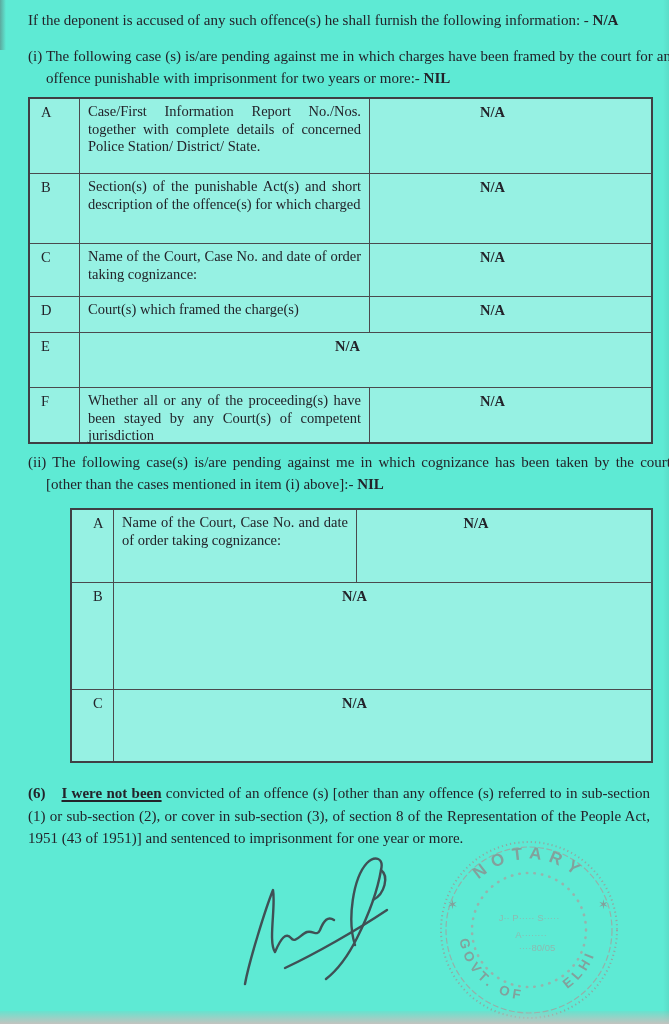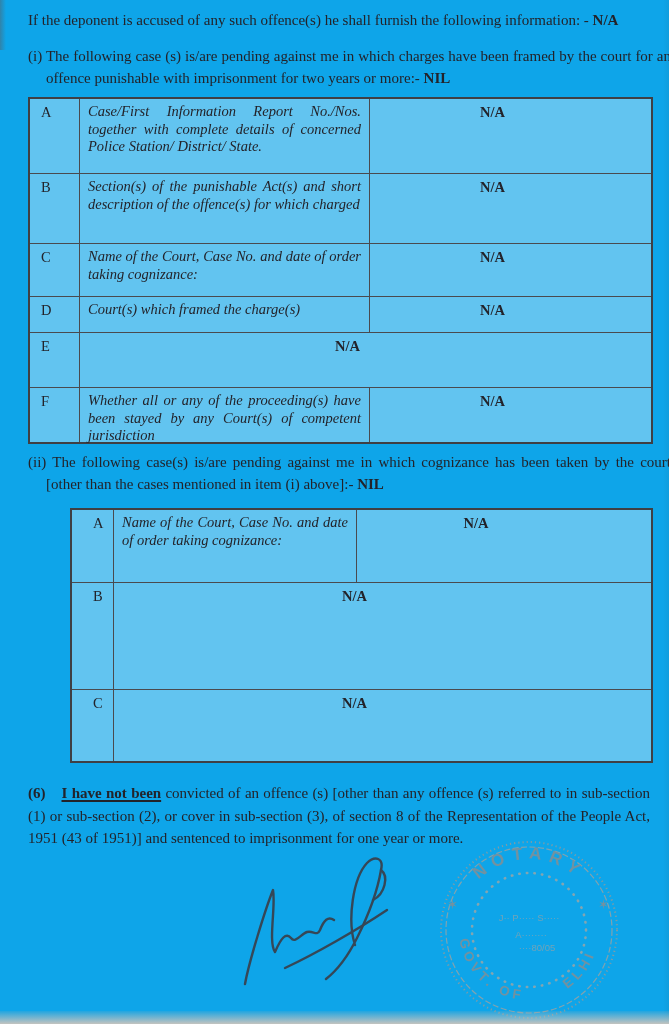--- a/index.html
+++ b/index.html
@@ -1,34 +1,34 @@
 <!DOCTYPE html>
 <html><head>
 <meta charset="utf-8">
 <style>
   html,body{margin:0;padding:0;background:#e8e8e6;}
   .page{
     position:relative; width:669px; height:1024px; overflow:hidden;
-    background:#0ea5e9; color:#23232a;
+    background:#5eead4; color:#23232a;
     font-family:"Liberation Serif","DejaVu Serif",serif;
     font-size:15px;
   }
   .abs{position:absolute;}
   .para{line-height:1.45; text-align:justify;}
   .hang{padding-left:18px; text-indent:-18px;}
   b,.b{font-weight:700;}
   .u{text-decoration:underline; text-decoration-thickness:1.5px; text-underline-offset:2px;}
 
   
   .tbl{position:absolute; border:2px solid #3f3f44; box-sizing:border-box; background:rgba(255,255,255,0.35); font-size:14.5px;}
   .trow{display:flex; border-bottom:1.5px solid #4a4a4e; box-sizing:border-box;}
   .trow:last-child{border-bottom:none;}
   .cell{box-sizing:border-box; line-height:1.22;}
   .c-letter{border-right:1.5px solid #4a4a4e; padding-top:5px;}
-  .c-desc{border-right:1.5px solid #4a4a4e; padding:4px 8px 0 8px; text-align:justify;font-style:italic;}
+  .c-desc{border-right:1.5px solid #4a4a4e; padding:4px 8px 0 8px; text-align:justify;}
   .c-value{flex:1; text-align:center; padding-top:5px; font-weight:700;}
   .t1 .c-letter{width:50px; padding-left:11px;}
   .t1 .c-desc{width:290px;}
   .t1 .c-value{padding-right:36px;}
   .t2 .c-letter{width:42px; padding-left:21px;}
   .t2 .c-desc{width:243px;}
   .t2 .c-value{padding-right:56px;}
 
   
   .scan-bottom{position:absolute; left:0; right:0; bottom:0; height:13px;
@@ -107,21 +107,21 @@
       <div class="cell c-letter">B</div>
       <div class="cell c-value">N/A</div>
     </div>
     <div class="trow" style="height:71px">
       <div class="cell c-letter">C</div>
       <div class="cell c-value">N/A</div>
     </div>
   </div>
 
   <div class="abs para" style="left:28px; top:782px; width:622px; line-height:1.5;">
-    <span class="b" style="margin-right:16px;">(6)</span><span class="b u">I have not been</span><span> convicted of an offence (s) [other than any offence (s) referred to in sub-section (1) or sub-section (2), or cover in sub-section (3), of section 8 of the Representation of the People Act, 1951 (43 of 1951)] and sentenced to imprisonment for one year or more.</span>
+    <span class="b" style="margin-right:16px;">(6)</span><span class="b u">I were not been</span><span> convicted of an offence (s) [other than any offence (s) referred to in sub-section (1) or sub-section (2), or cover in sub-section (3), of section 8 of the Representation of the People Act, 1951 (43 of 1951)] and sentenced to imprisonment for one year or more.</span>
   </div>
 
   <svg class="sig-svg" width="175" height="150" viewBox="0 0 175 150">
     <g fill="none" stroke="#3b3b44" stroke-width="2.4" stroke-linecap="round" stroke-linejoin="round" opacity="0.88">
       <path d="M 10,134 C 14,112 30,60 38,40 C 41,56 33,92 40,102 C 46,88 51,82 56,88 C 60,94 66,84 72,82 C 78,80 82,87 85,80 C 89,70 93,66 99,70"></path>
       <path d="M 120,95 C 112,70 118,28 132,13 C 140,5 149,8 146,20 C 143,38 135,62 122,88 C 112,108 100,122 91,129"></path>
       <path d="M 146,20 C 154,26 150,44 138,50"></path>
       <path d="M 50,118 C 80,104 122,80 152,60"></path>
     </g>
   </svg>

